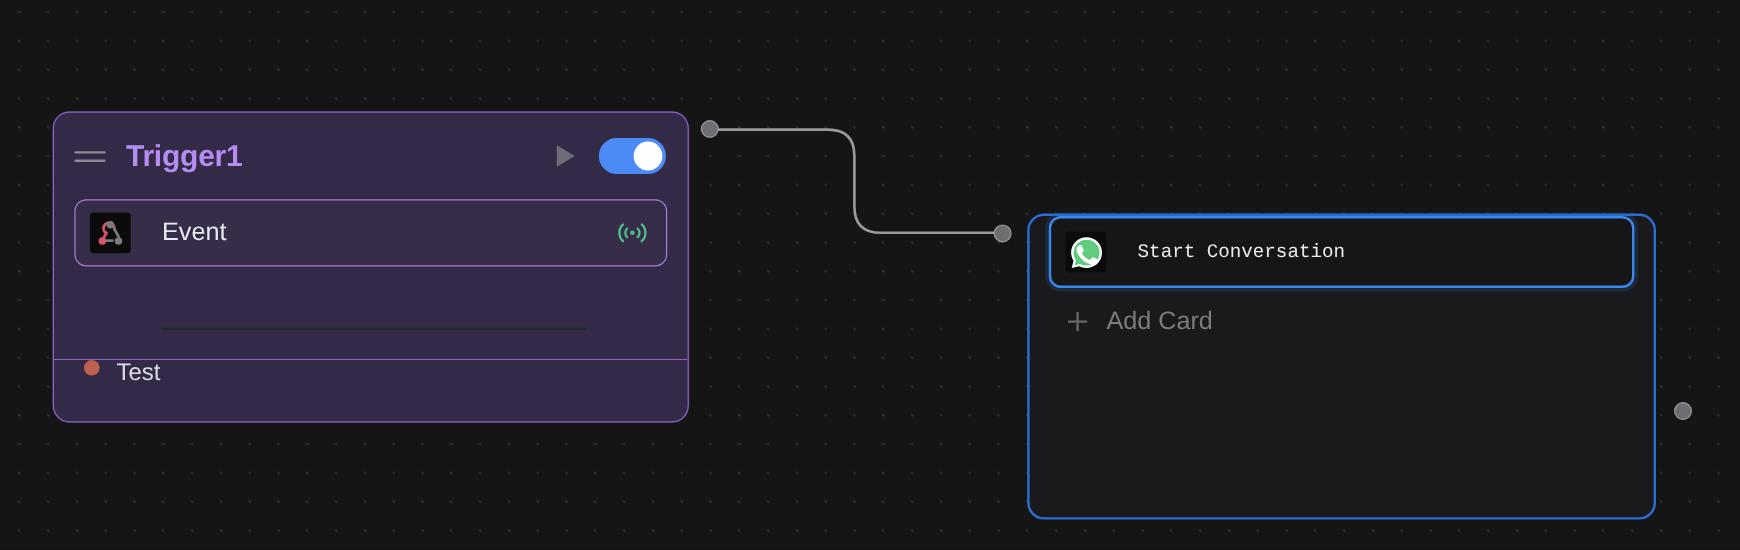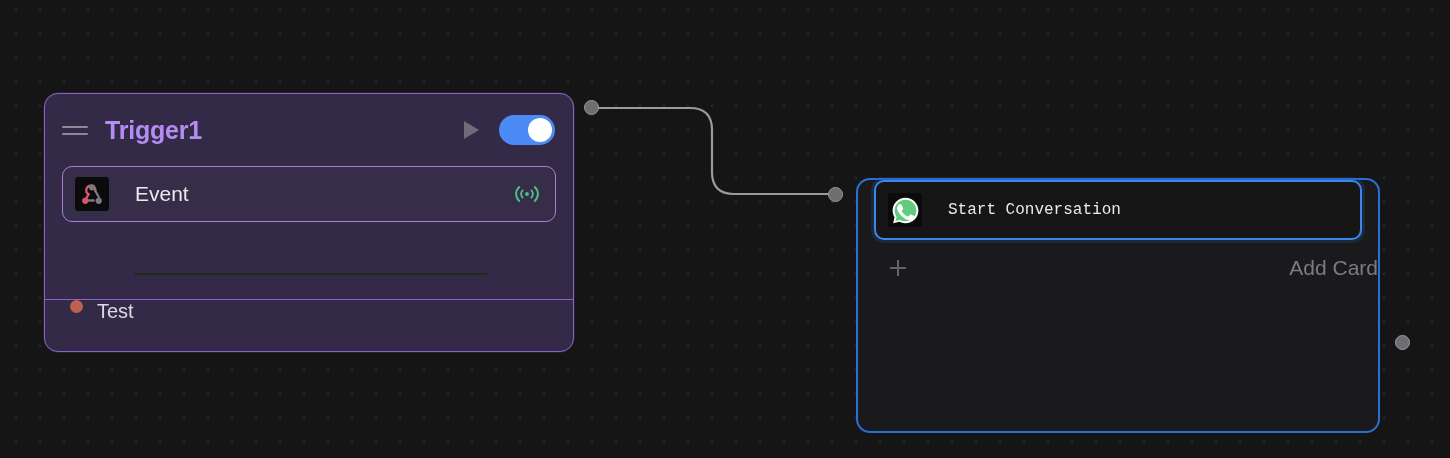--- a/index.html
+++ b/index.html
@@ -215,21 +215,20 @@
     padding: 0 14px 0 12px;
     box-shadow: 0 0 0 3px rgba(42,96,175,.22);
   }
   .card-flow .card-label { font-size: 16px; font-family: Liberation Mono, monospace; }
   .add-card-row {
     display: flex;
     align-items: center;
     height: 56px;
     padding-left: 32px;
     cursor: pointer;
-    justify-content: space-between;
   }
   .plus-icon {
     position: relative;
     width: 16px;
     height: 16px;
     flex: 0 0 auto;
   }
   .plus-icon::before, .plus-icon::after {
     content: "";
     position: absolute;

